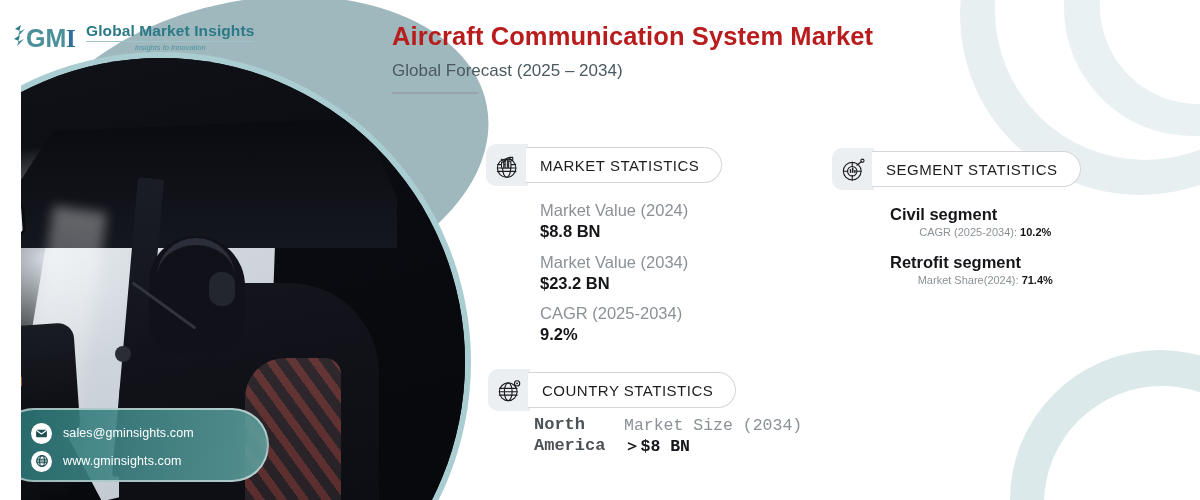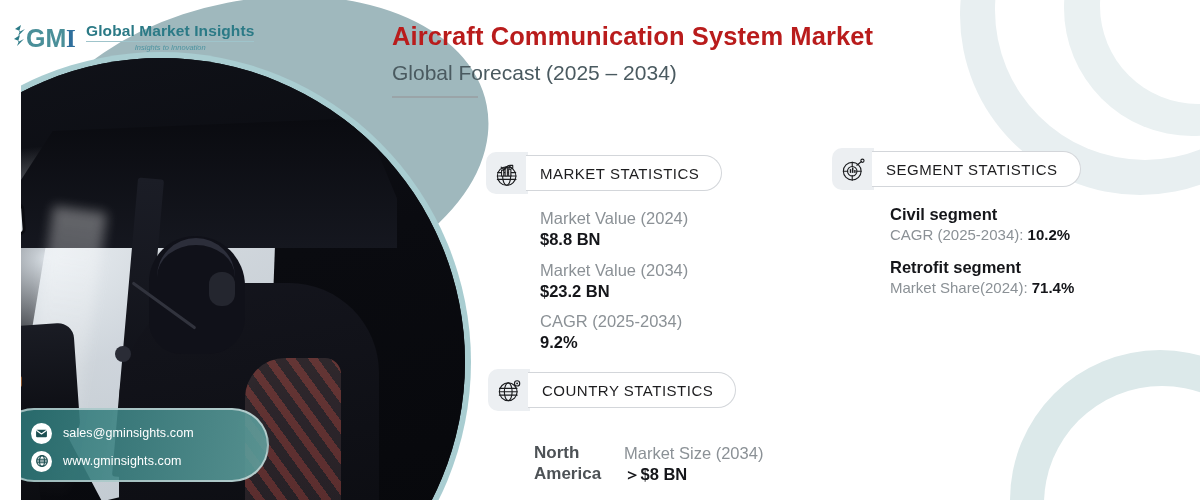--- a/index.html
+++ b/index.html
@@ -288,21 +288,21 @@
   }
   .title {
     font-size: 25.5px;
     font-weight: bold;
     color: #b91c1c;
     letter-spacing: .1px;
     margin: 0;
     white-space: nowrap;
   }
   .subtitle {
-    font-size: 21px;
+    font-size: 17px;
     color: #4a5a60;
     margin: 10px 0 0 0;
     white-space: nowrap;
   }
   .subtitle-rule {
     width: 86px;
     height: 2px;
     background: #9aa4a8;
     margin-top: 11px;
   }
@@ -353,49 +353,51 @@
   .stat-value {
     font-size: 16.5px;
     font-weight: bold;
     color: #15161a;
     line-height: 1.3;
     margin-bottom: 9px;
     white-space: nowrap;
   }
 
   
-  #market-block { left: 486px; top: 152px; }
+  #market-block { left: 486px; top: 144px; }
   #segment-block { left: 832px; top: 148px; }
   #country-block { left: 488px; top: 369px; }
 
   
   .seg-group { margin-bottom: 12px; }
   .seg-title {
     font-size: 16.5px;
     font-weight: bold;
     color: #15161a;
     line-height: 1.3;
     white-space: nowrap;
   }
   .seg-line {
-    font-size: 15px;
+    font-size: 11px;
     color: #8b9196;
     line-height: 1.3;
     white-space: nowrap;
+    text-align: center;
   }
   .seg-line b { color: #15161a; font-weight: bold; }
   #segment-block .stat-list { padding-left: 58px; }
 
   
   .country-row {
     display: flex;
     align-items: flex-start;
     gap: 16px;
-    margin-top: 32px;
+    margin-top: 4px;
     padding-left: 46px;
+    font-family: Liberation Mono, monospace;
   }
   .country-name {
     font-size: 17px;
     font-weight: bold;
     color: #4d5256;
     line-height: 1.22;
     width: 74px;
   }
   .country-metric .stat-label { font-size: 16.5px; }
   .country-metric .stat-value { font-size: 16.5px; margin-bottom: 0; }

